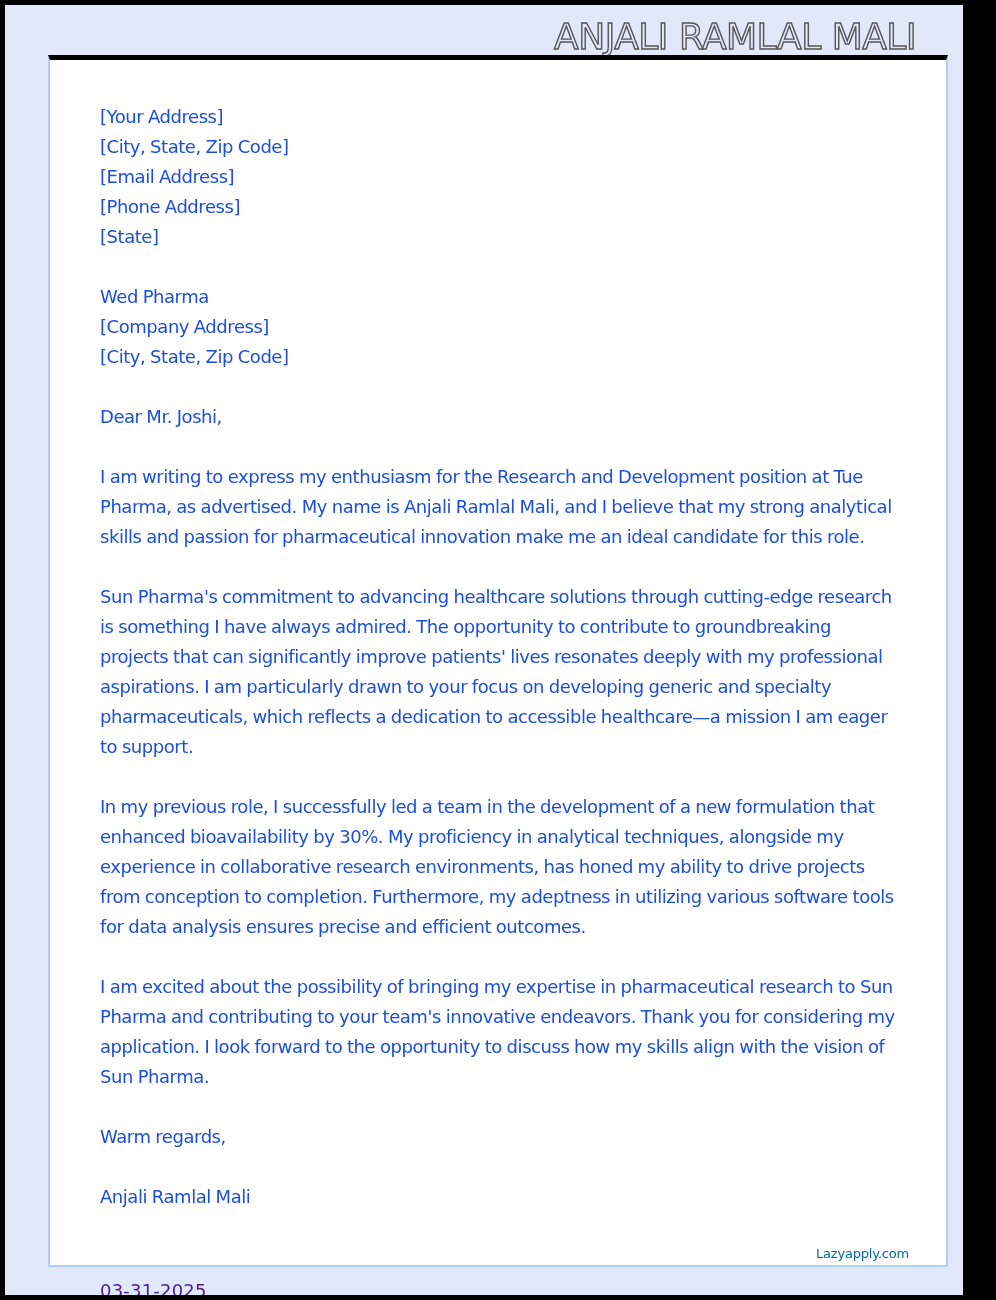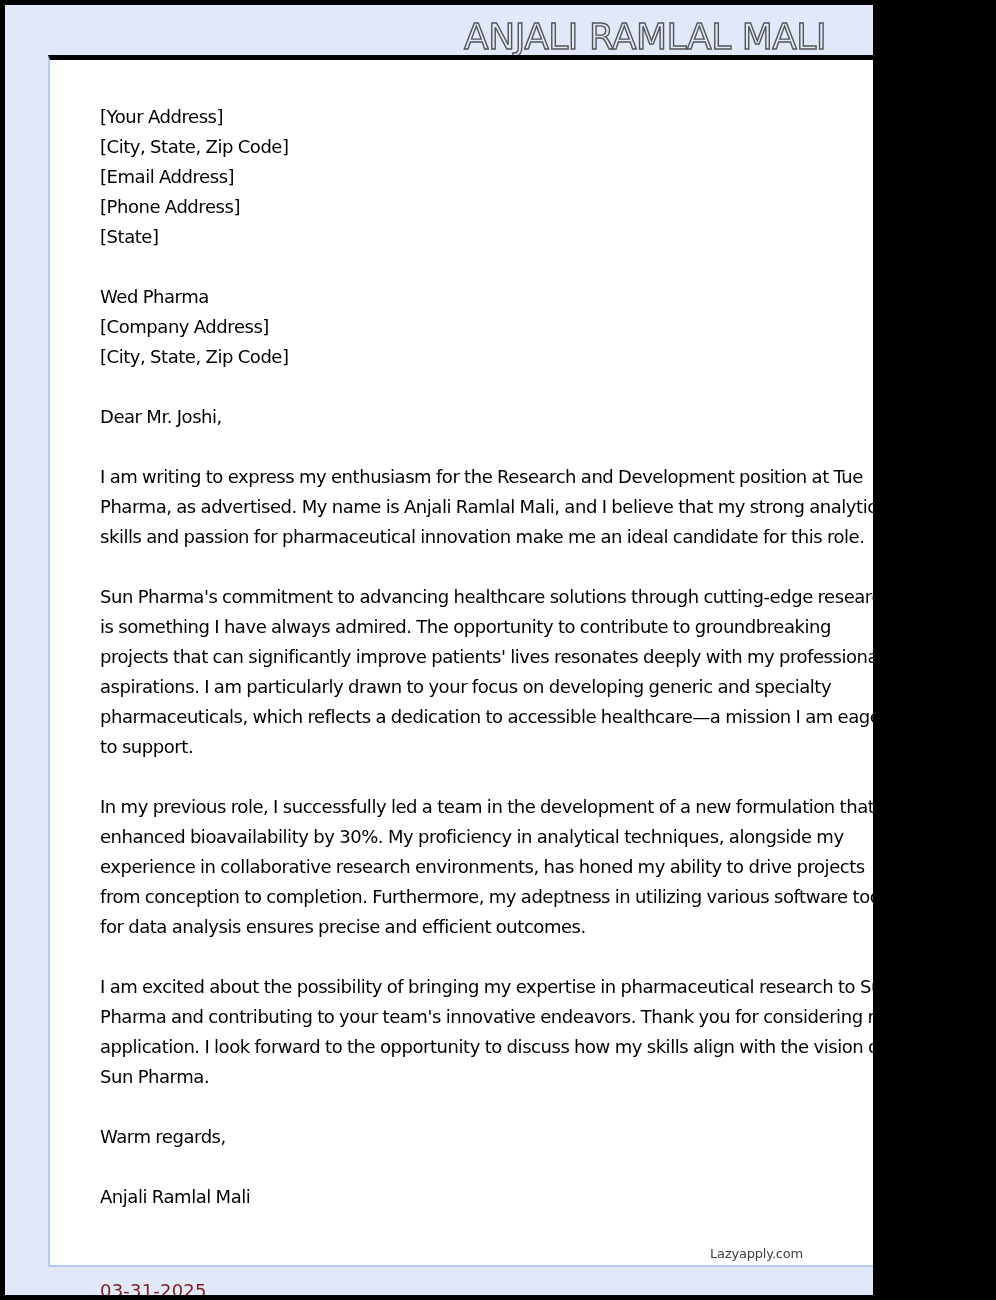--- a/index.html
+++ b/index.html
@@ -2,21 +2,21 @@
 <html><head>
   <meta charset="utf-8">
   <style>
     html, body { margin: 0; padding: 0; }
     body {
       width: 996px; height: 1300px; overflow: hidden;
       background: #000;
       font-family: "DejaVu Sans", sans-serif;
     }
     .frame {
-      position: absolute; left: 5px; top: 5px; width: 868px; height: 1290px;
+      position: absolute; left: 5px; top: 5px; width: 958px; height: 1290px;
       background: #e0e8fa; overflow: hidden;
     }
     .title {
       position: absolute; right: 47px; top: 10px;
       font-family: "DejaVu Sans", sans-serif;
       font-size: 36px; line-height: 44px; letter-spacing: -0.5px;
       color: #e0e8fa;
       -webkit-text-stroke: 1.4px #555;
       font-weight: normal;
       white-space: nowrap;
@@ -26,33 +26,33 @@
       background: #fff;
       border-top: 5px solid #000;
       border-left: 2px solid #b4cbf2;
       border-right: 2px solid #b4cbf2;
       border-bottom: 2px solid #b4cbf2;
       box-sizing: content-box;
     }
     .letter {
       position: absolute; left: 95px; top: 97px; width: 800px;
       font-family: "DejaVu Sans", sans-serif;
-      font-size: 18px; line-height: 30px; color: #000000;
+      font-size: 18px; line-height: 30px; color: #1d4ed8;
       letter-spacing: -0.45px; word-spacing: -0.5px;
     }
     .letter .line { display: block; white-space: nowrap; }
     .letter .gap { display: block; height: 30px; }
     .letter p { margin: 0 0 30px 0; }
     .footer-brand {
-      position: absolute; right: 70px; top: 1241px;
-      font-size: 13px; color: #404040; letter-spacing: -0.2px; text-align: right;
+      position: absolute; right: 54px; top: 1241px;
+      font-size: 13px; color: #0369a1; letter-spacing: -0.2px; text-align: right;
     }
     .date {
       position: absolute; left: 95px; top: 1275px;
-      font-size: 18px; color: #7f1d1d; letter-spacing: 0.2px;
+      font-size: 18px; color: #4c1d95; letter-spacing: 0.2px;
     }
   </style>
 </head>
 <body>
 
 <div class="frame">
   <div class="title">ANJALI RAMLAL MALI</div>
 
   <div class="card"></div>
 

